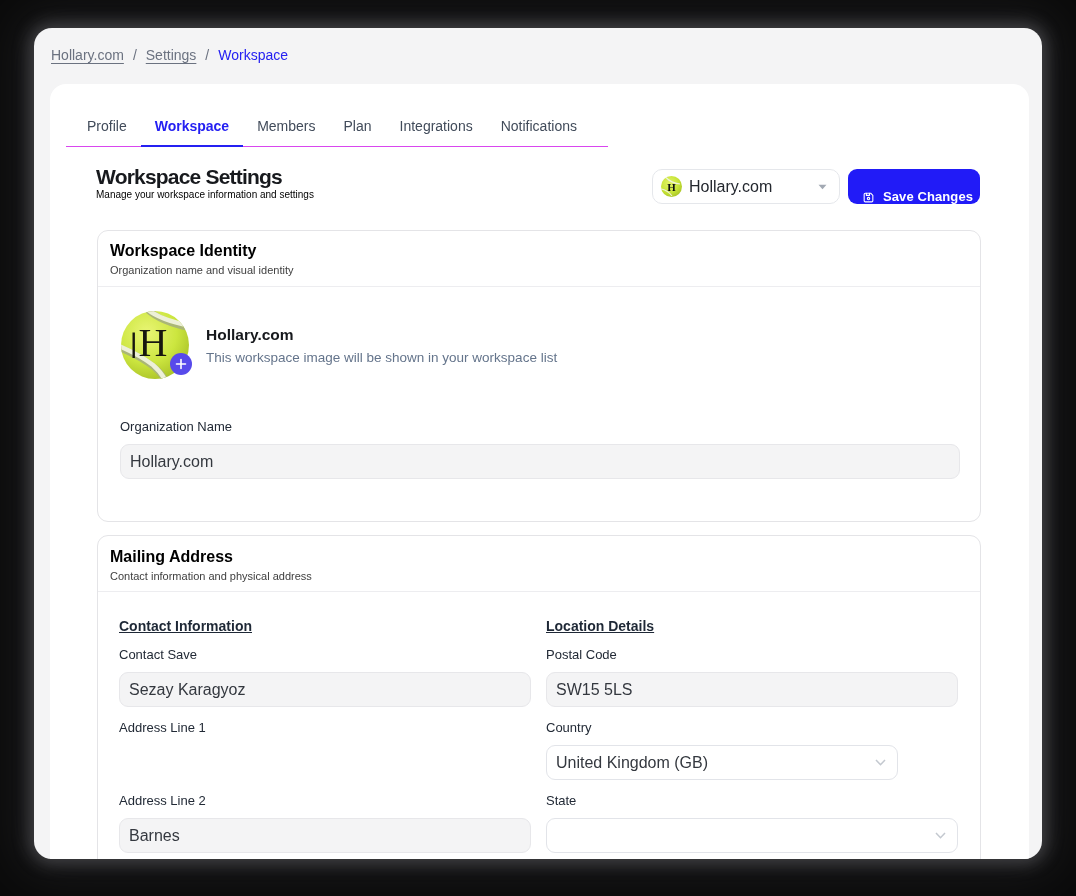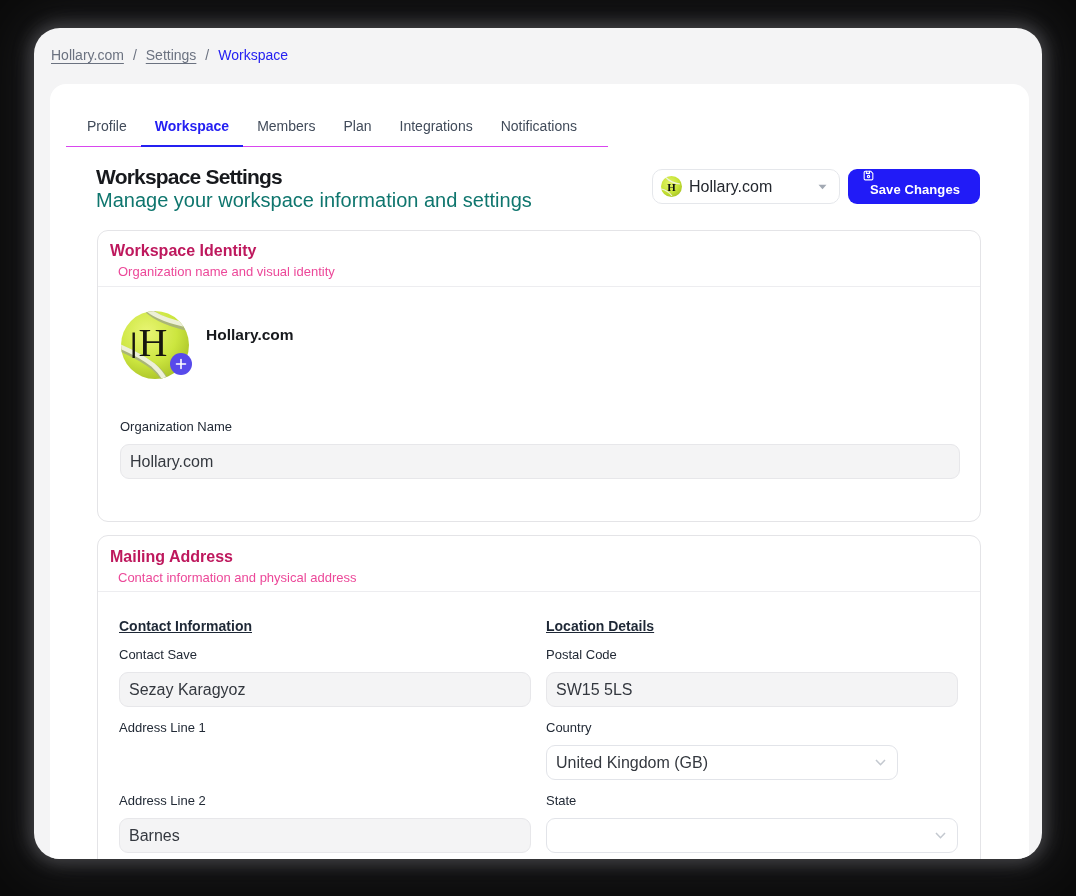--- a/index.html
+++ b/index.html
@@ -1,35 +1,35 @@
 <!DOCTYPE html>
 <html><head>
 <meta charset="utf-8">
 <style>
   * { margin:0; padding:0; box-sizing:border-box; }
   html,body { width:1076px; height:896px; background:#0b0b0b; font-family:"Liberation Sans", sans-serif; overflow:hidden; }
-  .frame { position:absolute; left:34px; top:28px; width:1008px; height:831px; background:#f4f4f5; border-radius:26px; overflow:hidden; box-shadow:0 0 15px 6px rgba(120,120,125,0.42), 0 0 46px 17px rgba(82,82,88,0.20); }
+  .frame { position:absolute; left:34px; top:28px; width:1008px; height:831px; background:#f4f4f5; border-radius:18px; overflow:hidden; box-shadow:0 0 15px 6px rgba(120,120,125,0.42), 0 0 46px 17px rgba(82,82,88,0.20); }
   .crumbs { position:absolute; left:17px; top:19px; font-size:14px; color:#6b7280; }
   .crumbs a { color:#6b7280; text-decoration:underline; text-underline-offset:3px; }
   .crumbs .sep { margin:0 9px; color:#6b7280; }
   .crumbs .cur { color:#2520f2; }
   .panel { position:absolute; left:16px; top:56px; width:979px; bottom:0; background:#fff; border-radius:16px 16px 0 0; }
   .tabs { position:absolute; left:16px; top:0; width:542px; display:flex; padding-left:7px; padding-top:32px; border-bottom:1px solid #d946ef; }
   .tab { font-size:14px; line-height:20px; color:#414b5a; padding:0 14px 9px; }
   .tab.active { color:#2520f2; font-weight:700; border-bottom:2px solid #2520f2; margin-bottom:-1px; }
   h1 { position:absolute; left:46px; top:81px; font-size:21px; letter-spacing:-0.8px; color:#17191d; font-weight:700; }
-  .sub { position:absolute; left:46px; top:105px; font-size:20px; color:#0f766e; }
+  .sub { position:absolute; left:46px; top:105px; font-size:10px; color:#000000; }
   .wsel { position:absolute; left:602px; top:85px; width:188px; height:35px; background:#fff; border:1px solid #e5e7eb; border-radius:10px; display:flex; align-items:center; padding:0 12px 0 8px; }
   .wsel .nm { font-size:16px; color:#23272e; margin-left:7px; }
   .wsel .car { margin-left:auto; }
-  .savebtn { position:absolute; left:798px; top:85px; width:132px; height:35px; background:#211bf7; border-radius:9px; display:flex; align-items:flex-start; color:#fff; padding-left:14px;flex-direction:column; }
+  .savebtn { position:absolute; left:798px; top:85px; width:132px; height:35px; background:#211bf7; border-radius:9px; display:flex; align-items:flex-end; color:#fff; padding-left:14px; }
   .savebtn span { font-size:13px; font-weight:700; margin-left:8px; letter-spacing:0.1px; }
   .card { position:absolute; left:47px; width:884px; background:#fff; border:1px solid #e4e4e7; border-radius:11px; }
-  .card .ct { position:absolute; left:12px; top:11px; font-size:16px; font-weight:700; color:#be185d; }
-  .card .cs { position:absolute; left:20px; top:33px; font-size:13px; color:#ec4899; }
+  .card .ct { position:absolute; left:12px; top:11px; font-size:16px; font-weight:700; color:#000000; }
+  .card .cs { position:absolute; left:12px; top:33px; font-size:11px; color:#404040; }
   .card .div { position:absolute; left:0; top:55px; width:100%; height:1px; background:#ededf0; }
   .card1 { top:146px; height:292px; }
   .card2 { top:451px; height:400px; }
   .card2 .ct { top:12px; } .card2 .cs { top:34px; }
   .avatar { position:absolute; left:22.5px; top:80px; width:68px; height:68px; }
   .plus { position:absolute; left:49px; top:42px; width:22px; height:22px; border-radius:50%; background:#574aeb; display:flex; align-items:center; justify-content:center; }
   .avname { position:absolute; left:108px; top:95px; font-size:15.5px; font-weight:700; color:#17191d; }
   .avdesc { position:absolute; left:108px; top:119px; font-size:13.5px; color:#64748b; }
   .lbl { position:absolute; font-size:13px; font-weight:500; color:#222a36; }
   .inp { position:absolute; height:35px; background:#f4f4f5; border:1px solid #e7e7ea; border-radius:9px; font-size:16px; color:#34383f; display:flex; align-items:center; padding:0 9px; }
@@ -107,20 +107,21 @@
           <rect x="11.5" y="21.5" width="2.4" height="25.5" fill="#17170f"></rect>
           <text x="32" y="44.5" font-family="Liberation Serif, serif" font-size="40" fill="#17170f" text-anchor="middle">H</text>
         </svg>
         <div class="plus">
           <svg width="12" height="12" viewBox="0 0 12 12" stroke="#fff" stroke-width="1.6" stroke-linecap="round">
               <path d="M6 1.5 V10.5 M1.5 6 H10.5"></path>
             </svg>
         </div>
       </div>
       <div class="avname">Hollary.com</div>
+      <div class="avdesc">This workspace image will be shown in your workspace list</div>
       <div class="lbl" style="left:22px; top:188px;">Organization Name</div>
       <div class="inp" style="left:22px; top:213px; width:840px;">Hollary.com</div>
     </div>
 
     <div class="card card2">
       <div class="ct">Mailing Address</div>
       <div class="cs">Contact information and physical address</div>
       <div class="div"></div>
       <div class="colhead" style="left:21px; top:82px;">Contact Information</div>
       <div class="colhead" style="left:448px; top:82px;">Location Details</div>

